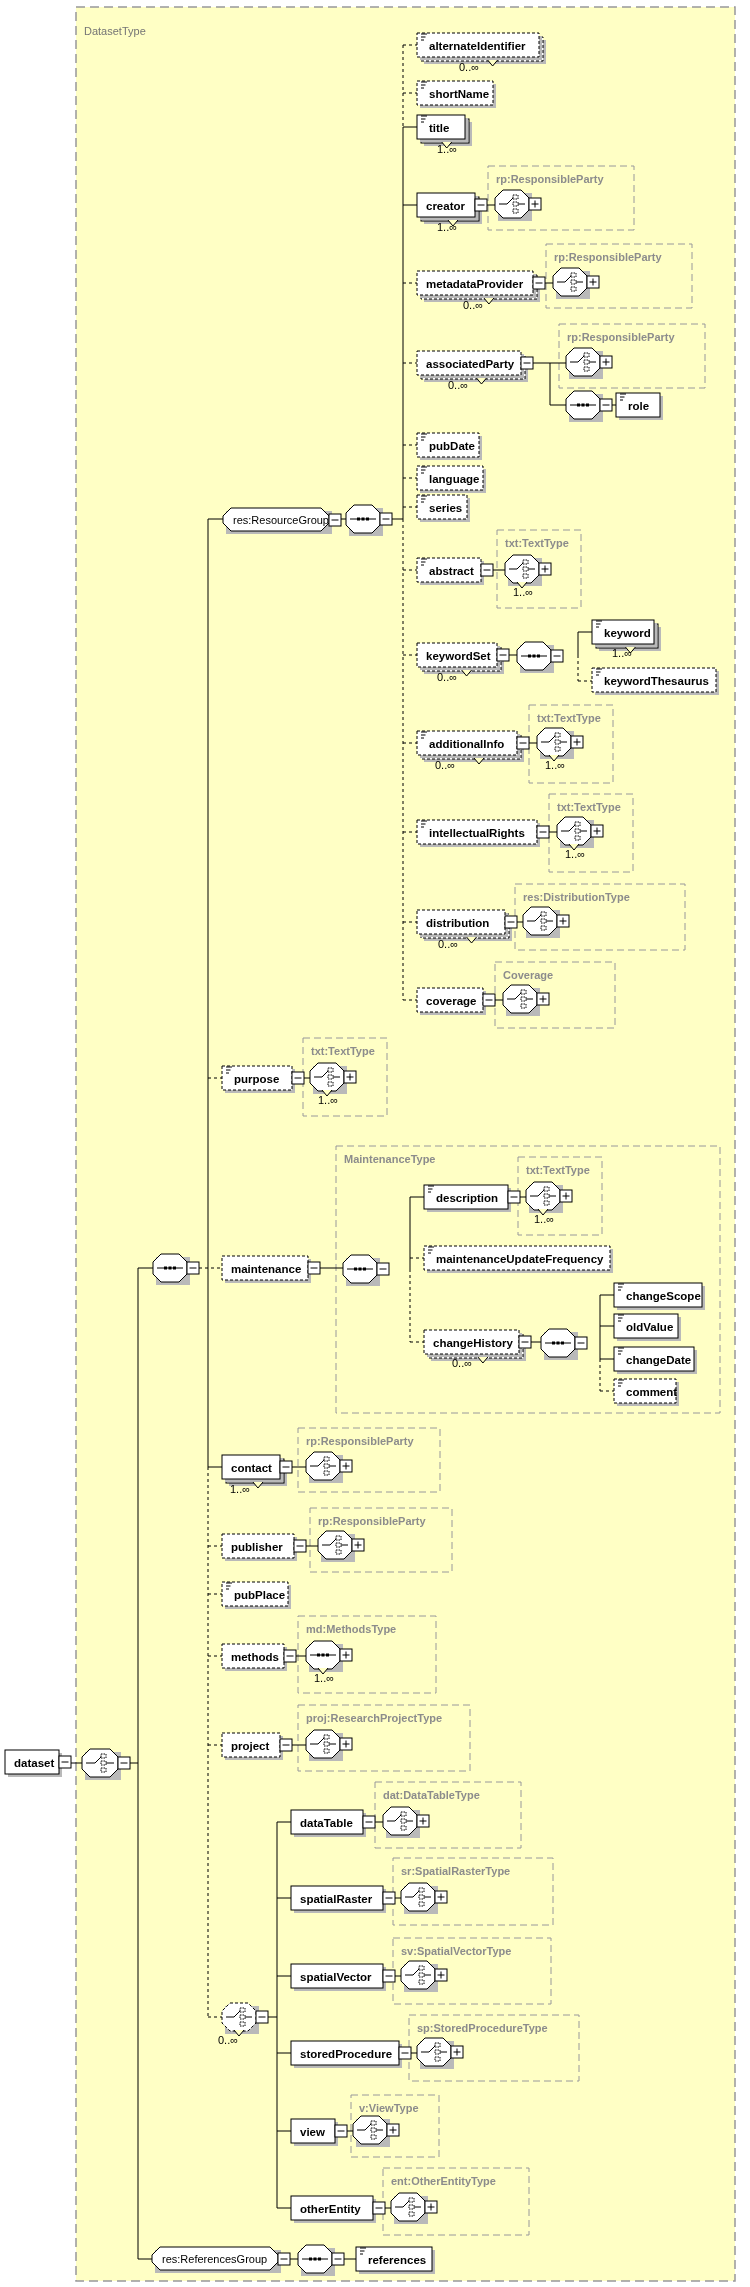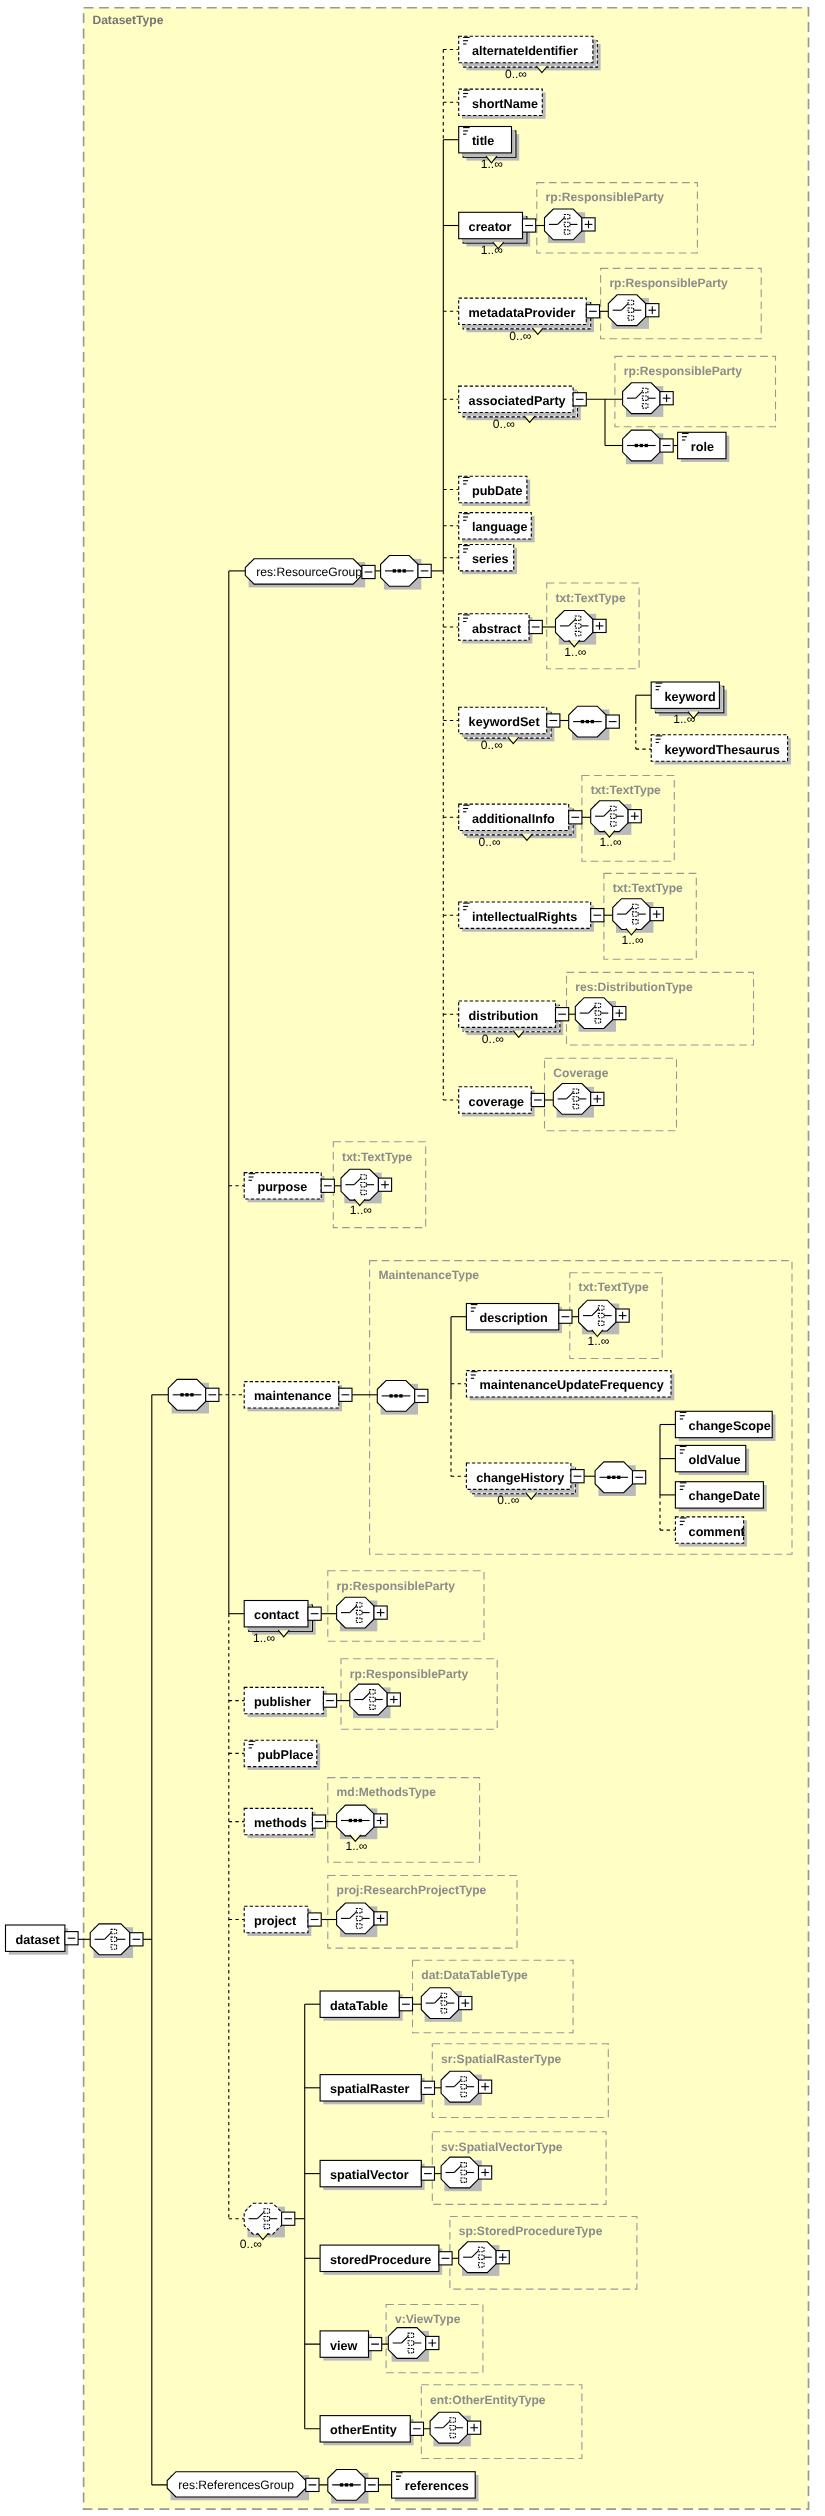--- a/index.html
+++ b/index.html
@@ -1,17 +1,17 @@
 <!DOCTYPE html>
 <html><head>
 <meta charset="utf-8">
 <style>
   html,body{margin:0;padding:0;background:#fff;}
   #stage{position:relative;width:750px;height:2287px;background:#ffffff;font-family:"Liberation Sans",sans-serif;}
-  #dt-label{position:absolute;left:84px;top:13px;font-size:11px;font-weight:bold;color:#757575;z-index:5;}
+  #dt-label{position:absolute;left:84px;top:25px;font-size:11px;font-weight:normal;color:#757575;z-index:5;}
   svg{position:absolute;left:0;top:0;}
   text{font-family:"Liberation Sans",sans-serif;}
 </style>
 </head>
 <body>
 
 <div id="stage">
   <div id="dt-label">DatasetType</div>
   <svg id="svg" width="750" height="2287">
       <rect x="76" y="7" width="659" height="2274" fill="#ffffc5" stroke="#98989b" stroke-width="1.5" stroke-dasharray="9,5"></rect>

